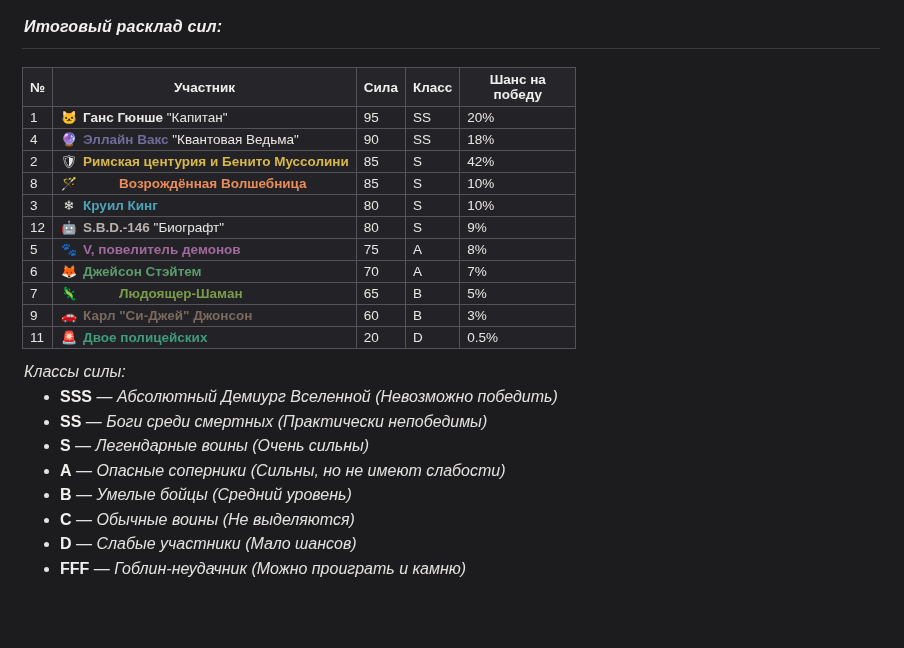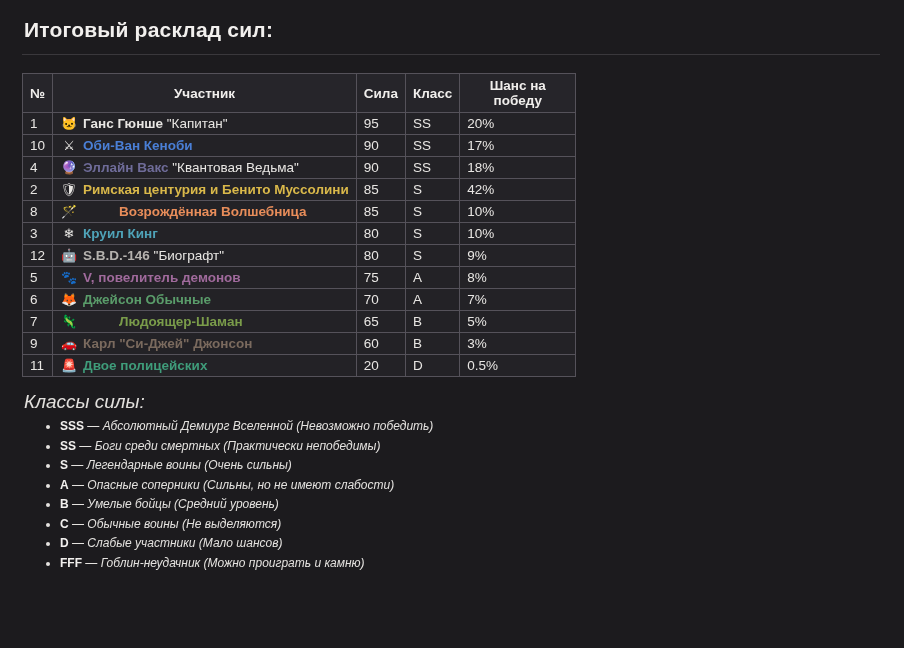--- a/index.html
+++ b/index.html
@@ -13,25 +13,26 @@
   body {
     font-family: "Liberation Sans", sans-serif;
     color: #e8e6e3;
   }
   .page {
     padding: 14px 20px 0 20px;
     box-sizing: border-box;
     width: 904px;
   }
   .title {
-    font-size: 21px;
+    font-size: 16px;
     font-weight: bold;
     color: #f2f0ee;
     margin: 4px 0 0 4px;
     letter-spacing: 0.2px;
+    font-style: italic;
   }
   .title-rule {
     height: 1px;
     background: #3a383c;
     margin: 12px 0 18px 2px;
     width: 858px;
   }
   table.ranking {
     border-collapse: collapse;
     margin-left: 2px;
@@ -72,28 +73,28 @@
   .emoji {
     display: inline-block;
     width: 18px;
     text-align: center;
     margin-right: 5px;
     font-size: 13px;
   }
   .nm { font-weight: bold; }
   .classes-label {
     font-style: italic;
-    font-size: 19px;
+    font-size: 16px;
     color: #e2e0dd;
     margin: 14px 0 6px 4px;
   }
   ul.classes {
     margin: 6px 0 0 22px;
     padding-left: 18px;
-    font-size: 12px;
+    font-size: 16px;
     font-style: italic;
     color: #e4e2df;
   }
   ul.classes li {
     margin-bottom: 4.5px;
     line-height: 1.25;
   }
   ul.classes li b { font-style: normal; font-weight: bold; color: #f2f0ee; }
 </style>
 </head>
@@ -115,27 +116,20 @@
     </thead>
     <tbody id="ranking-body">
         <tr>
           <td class="col-num">1</td>
           <td class="col-name"><span class="emoji">🐱</span><span class="nm" style="color: rgb(232, 230, 227);">Ганс Гюнше</span><span class="plain"> "Капитан"</span></td>
           <td class="col-power">95</td>
           <td class="col-class">SS</td>
           <td class="col-chance">20%</td>
         </tr>
         <tr>
-          <td class="col-num">10</td>
-          <td class="col-name"><span class="emoji">⚔</span><span class="nm" style="color: rgb(74, 127, 214);">Оби-Ван Кеноби</span></td>
-          <td class="col-power">90</td>
-          <td class="col-class">SS</td>
-          <td class="col-chance">17%</td>
-        </tr>
-        <tr>
           <td class="col-num">4</td>
           <td class="col-name"><span class="emoji">🔮</span><span class="nm" style="color: rgb(111, 108, 153);">Эллайн Вакс</span><span class="plain"> "Квантовая Ведьма"</span></td>
           <td class="col-power">90</td>
           <td class="col-class">SS</td>
           <td class="col-chance">18%</td>
         </tr>
         <tr>
           <td class="col-num">2</td>
           <td class="col-name"><span class="emoji">🛡</span><span class="nm" style="color: rgb(217, 184, 74); text-align: center;">Римская центурия и Бенито Муссолини</span></td>
           <td class="col-power">85</td>
@@ -165,21 +159,21 @@
         </tr>
         <tr>
           <td class="col-num">5</td>
           <td class="col-name"><span class="emoji">🐾</span><span class="nm" style="color: rgb(160, 106, 156);">V, повелитель демонов</span></td>
           <td class="col-power">75</td>
           <td class="col-class">A</td>
           <td class="col-chance">8%</td>
         </tr>
         <tr>
           <td class="col-num">6</td>
-          <td class="col-name"><span class="emoji">🦊</span><span class="nm" style="color: rgb(90, 156, 106);">Джейсон Обычные</span></td>
+          <td class="col-name"><span class="emoji">🦊</span><span class="nm" style="color: rgb(90, 156, 106);">Джейсон Стэйтем</span></td>
           <td class="col-power">70</td>
           <td class="col-class">A</td>
           <td class="col-chance">7%</td>
         </tr>
         <tr>
           <td class="col-num">7</td>
           <td class="col-name"><span class="emoji">🦎</span><span class="nm" style="color: rgb(122, 156, 74); margin-left: 36px;">Людоящер-Шаман</span></td>
           <td class="col-power">65</td>
           <td class="col-class">B</td>
           <td class="col-chance">5%</td>

